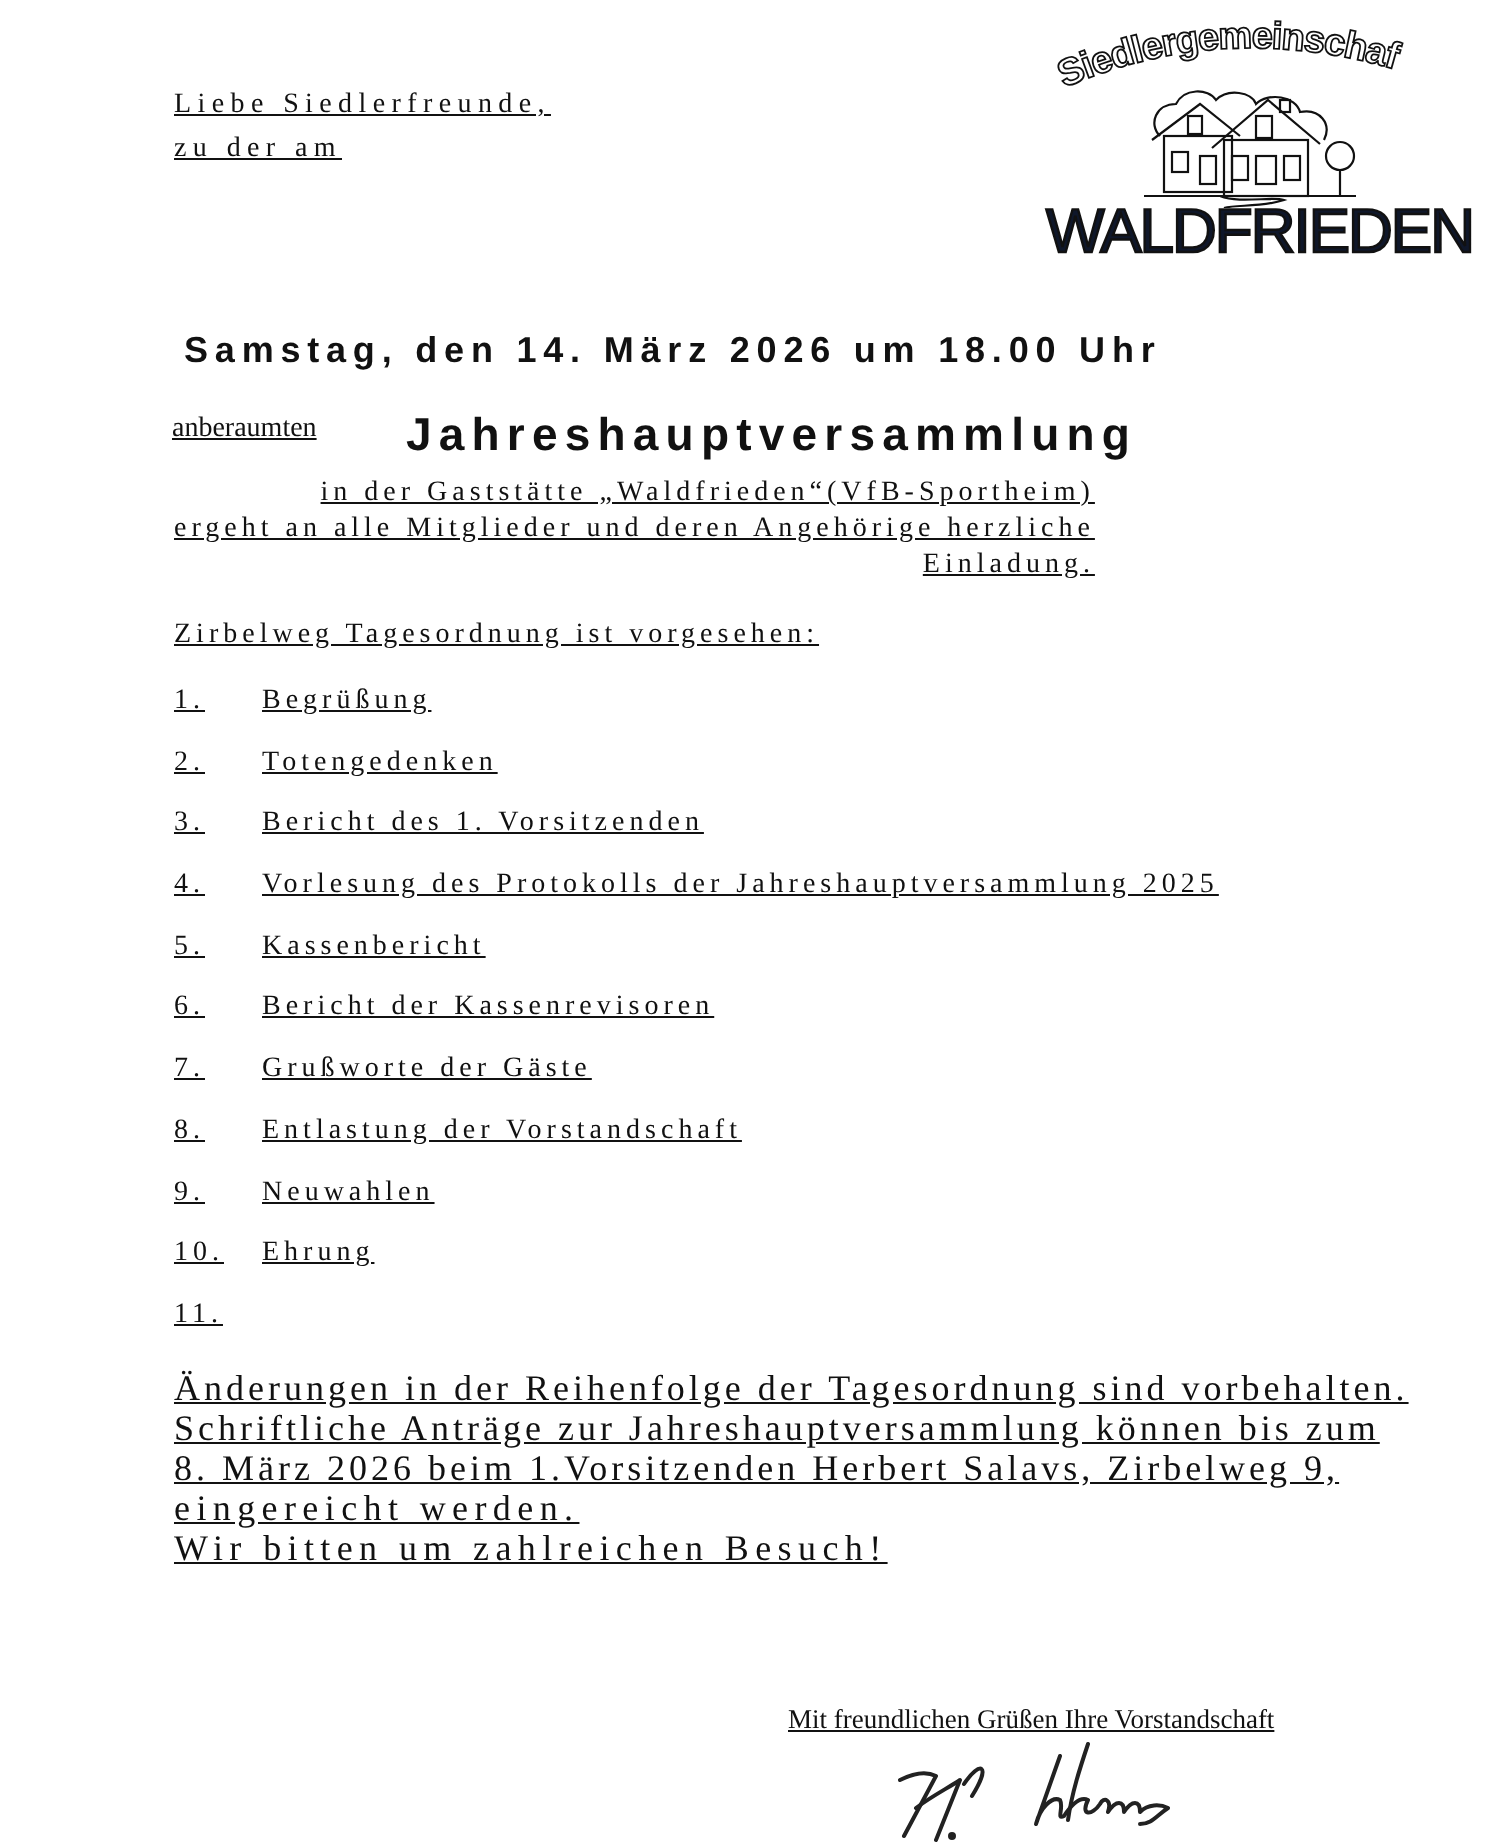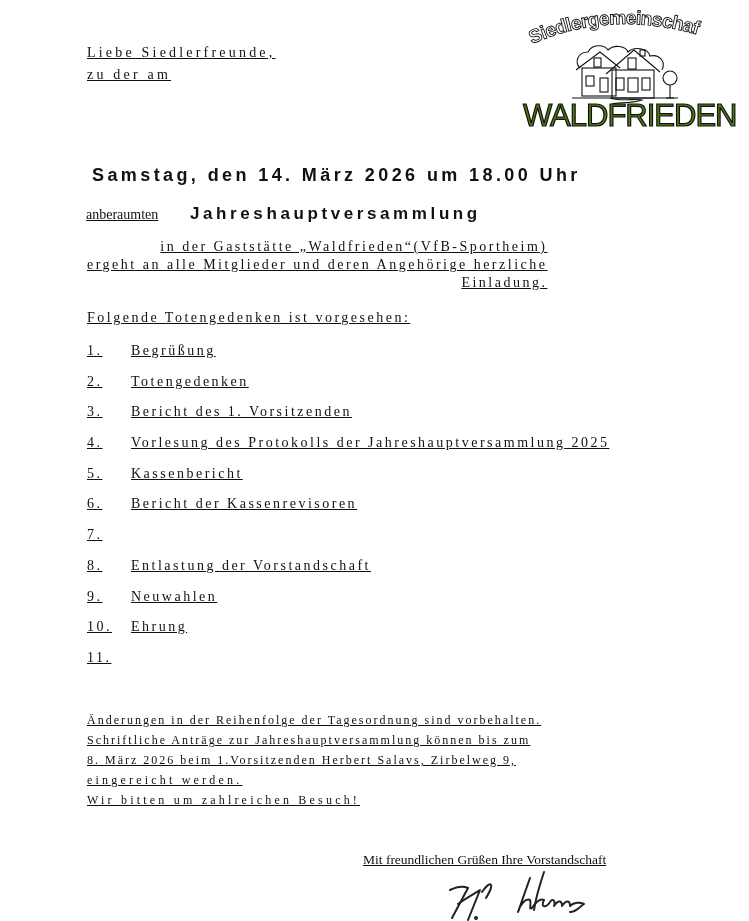--- a/index.html
+++ b/index.html
@@ -7,39 +7,39 @@
   .serif { font-family: "Liberation Serif", "DejaVu Serif", serif; text-decoration: underline; }
   .sans { font-family: "Liberation Sans", "DejaVu Sans", sans-serif; }
   .abs { position: absolute; }
 
   .greeting { left: 87px; top: 42px; font-size: 14px; letter-spacing: 3.2px; line-height: 22px; }
   .greeting div { white-space: nowrap; }
 
   .logo { left: 520px; top: 4px; width: 200px; height: 128px; }
   .logo-arc { position:absolute; left: 0; top: 0; width: 200px; height: 50px; }
   .logo-word { position:absolute; left: 3px; top: 94px; font-family: "Liberation Sans", sans-serif; font-size: 31px; letter-spacing: -1px;
-    color: #4d7c0f; -webkit-text-stroke: 1.2px #111; font-weight: normal; white-space: nowrap; }
+    color: #0f172a; -webkit-text-stroke: 1.2px #111; font-weight: normal; white-space: nowrap; }
 
   .date-line { left: 92px; top: 165px; font-size: 18px; font-weight: bold; letter-spacing: 3.4px; white-space: nowrap; }
   .anber { left: 86px; top: 207px; font-size: 14px; white-space: nowrap; }
-  .jhv { left: 190px; top: 204px; font-size: 17px; font-weight: bold; letter-spacing: 3.6px; white-space: nowrap; }
+  .jhv { left: 203px; top: 204px; font-size: 23px; font-weight: bold; letter-spacing: 3.6px; white-space: nowrap; }
 
   .intro { left: 87px; top: 238px; font-size: 14px; letter-spacing: 2.5px; line-height: 18px; }
   .intro div { white-space: nowrap; text-align: right; }
   .agenda-head { left: 87px; top: 310px; font-size: 14px; letter-spacing: 2.5px; white-space: nowrap; }
 
   .agenda { left: 87px; top: 343px; font-size: 14px; letter-spacing: 2.5px; }
   .agenda .row { height: 30.7px; display: flex; white-space: nowrap; }
   .agenda .num { width: 44px; }
 
-  .closing { left: 87px; top: 710px; font-size: 12px; letter-spacing: 2px; line-height: 20px; }
+  .closing { left: 87px; top: 684px; font-size: 18px; letter-spacing: 2px; line-height: 20px; }
   .closing div { white-space: nowrap; }
   .closing .wide { letter-spacing: 3.2px; }
 
-  .regards { left: 363px; top: 852px; font-size: 13.5px; white-space: nowrap; }
+  .regards { left: 394px; top: 852px; font-size: 13.5px; white-space: nowrap; }
   .signature { left: 440px; top: 868px; width: 190px; height: 53px; }
 </style>
 </head>
 <body>
 
 <div class="abs greeting serif">
   <div>Liebe Siedlerfreunde,</div>
   <div>zu der am</div>
 </div>
 
@@ -84,21 +84,21 @@
 <div class="abs date-line sans">Samstag, den 14. März 2026 um 18.00 Uhr</div>
 <div class="abs anber serif">anberaumten</div>
 <div class="abs jhv sans">Jahreshauptversammlung</div>
 
 <div class="abs intro serif">
   <div>in der Gaststätte „Waldfrieden“(VfB-Sportheim)</div>
   <div>ergeht an alle Mitglieder und deren Angehörige herzliche</div>
   <div>Einladung.</div>
 </div>
 
-<div class="abs agenda-head serif">Folgende Totengedenken ist vorgesehen:</div>
+<div class="abs agenda-head serif">Zirbelweg Tagesordnung ist vorgesehen:</div>
 
 <div class="abs agenda serif">
   <div class="row">
       <span class="num">1.</span>
       <span>Begrüßung</span>
     </div>
   <div class="row">
       <span class="num">2.</span>
       <span>Totengedenken</span>
     </div>
@@ -113,20 +113,21 @@
   <div class="row">
       <span class="num">5.</span>
       <span>Kassenbericht</span>
     </div>
   <div class="row">
       <span class="num">6.</span>
       <span>Bericht der Kassenrevisoren</span>
     </div>
   <div class="row">
       <span class="num">7.</span>
+      <span>Grußworte der Gäste</span>
     </div>
   <div class="row">
       <span class="num">8.</span>
       <span>Entlastung der Vorstandschaft</span>
     </div>
   <div class="row">
       <span class="num">9.</span>
       <span>Neuwahlen</span>
     </div>
   <div class="row">

